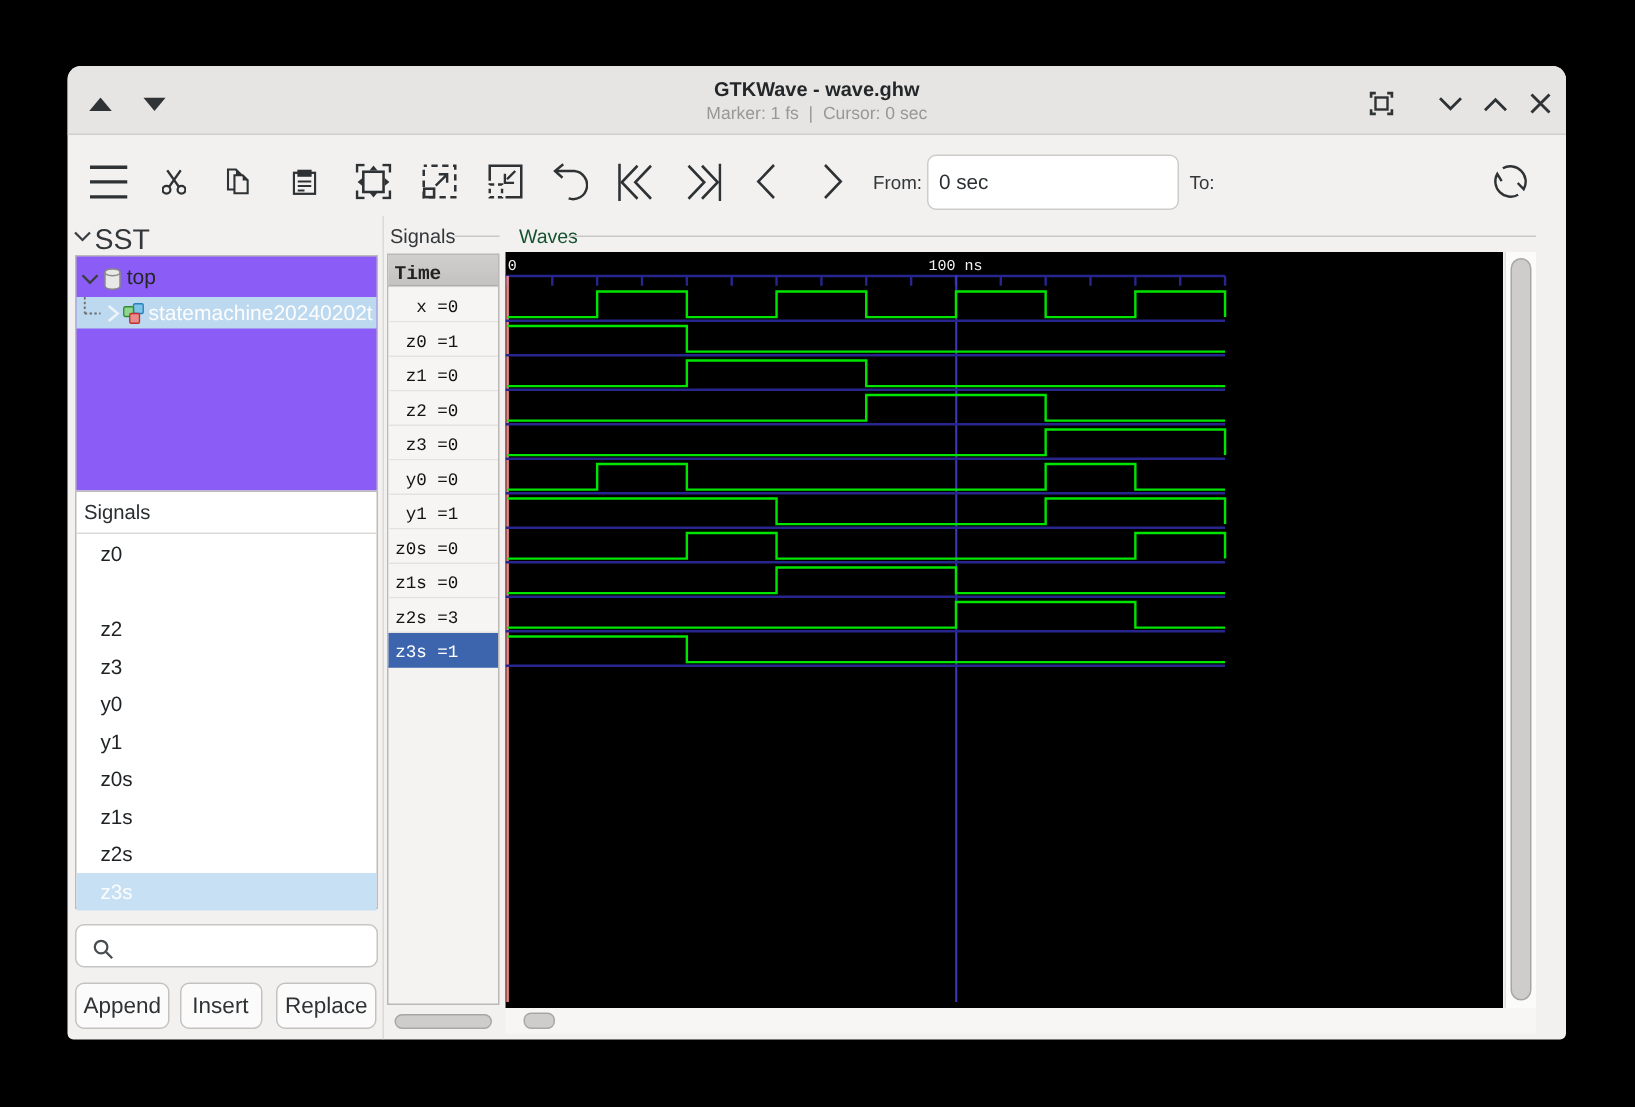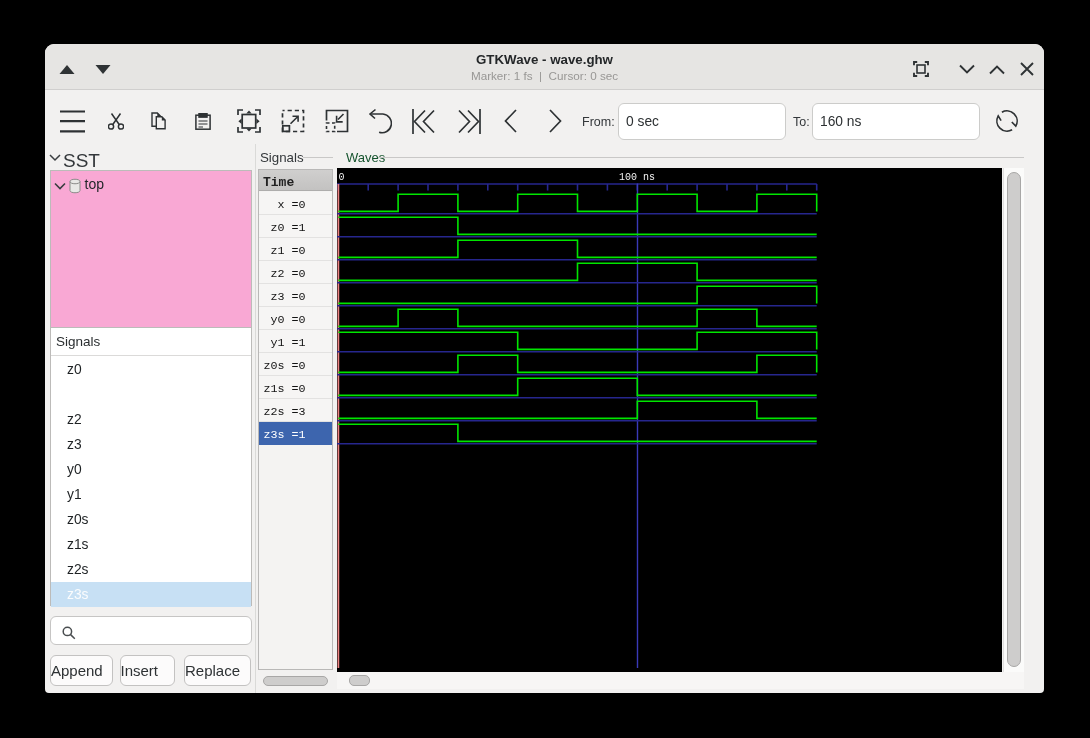--- a/index.html
+++ b/index.html
@@ -4,31 +4,31 @@
 *{margin:0;padding:0;box-sizing:border-box}
 html,body{width:1090px;height:738px;background:#000;font-family:"Liberation Sans",sans-serif;overflow:hidden}
 #win{position:absolute;left:45px;top:44px;width:999px;height:649px;background:#f2f1f0;border-radius:9px 9px 4px 4px;overflow:hidden}
 #titlebar{position:absolute;left:0;top:0;width:999px;height:46px;background:#e6e5e3;border-bottom:1px solid #d0cfce}
 #title{position:absolute;left:0;top:8px;width:999px;text-align:center;font-size:13.3px;font-weight:bold;color:#242729}
 #subtitle{position:absolute;left:0;top:25px;width:999px;text-align:center;font-size:11.7px;color:#989795}
 .ic{position:absolute}
 .lbl{position:absolute;font-size:12.5px;color:#33373a}
 .inp{position:absolute;top:59px;width:168px;height:37px;background:#fff;border:1px solid #ccccca;border-radius:6px;font-size:13.8px;color:#2c3032;line-height:35px;padding-left:7px}
 #sstlabel{position:absolute;left:18px;top:106px;font-size:19px;color:#33373a}
-#treebox{position:absolute;left:5px;top:126px;width:202px;height:173px;background:#f9a8d4;border:1px solid #bcbbb9}
+#treebox{position:absolute;left:5px;top:126px;width:202px;height:173px;background:#8b5cf6;border:1px solid #bcbbb9}
 #toprow{position:absolute;left:0;top:2px;width:200px;height:24px}
 #toptxt{position:absolute;left:33.5px;top:3px;font-size:14px;color:#23272a}
 #selrow{position:absolute;left:0;top:27px;width:200px;height:21px;background:#bdd9f0}
 #seltxt{position:absolute;left:48px;top:2px;font-size:14px;color:#fdfdfd;white-space:nowrap;overflow:hidden;width:152px}
 #sigbox{position:absolute;left:5px;top:283px;width:202px;height:279px;background:#fff;border:1px solid #bcbbb9}
 #sighdr{position:absolute;left:0;top:0;width:200px;height:28px;border-bottom:1px solid #dbdad9;font-size:13.5px;color:#2a2e30;padding:6px 0 0 5px}
 .lrow{position:absolute;left:0;width:200px;height:25px;font-size:13.8px;color:#1e2224;padding:5px 0 0 16px}
 .lsel{background:#c7e0f4;color:#fbfcfd}
 #search{position:absolute;left:5px;top:572px;width:202px;height:29px;background:#fff;border:1px solid #c6c5c4;border-radius:6px}
-.btn{position:absolute;top:611px;height:31px;background:#fcfbfb;border:1px solid #c3c2c1;border-radius:6px;font-size:15px;color:#2e3234;text-align:left;line-height:29px}
+.btn{position:absolute;top:611px;height:31px;background:#fcfbfb;border:1px solid #c3c2c1;border-radius:6px;font-size:15px;color:#2e3234;text-align:center;line-height:29px}
 #divider{position:absolute;left:210px;top:100px;width:1px;height:549px;background:#dadad8}
 #midlabel{position:absolute;left:215px;top:106px;font-size:13.3px;color:#33373a}
 .frameline{position:absolute;height:1px;background:#c9c8c7}
 #midbox{position:absolute;left:213px;top:125px;width:75px;height:501px;background:#f4f3f2;border:1px solid #b9b8b7;font-family:"Liberation Mono",monospace}
 #midhdr{position:absolute;left:0;top:0;width:73px;height:21px;background:linear-gradient(#d0cfce,#c3c2c1);border-bottom:1px solid #aeadac;font-size:13px;font-weight:bold;color:#222;padding:5px 0 0 4px}
 .mrow{position:absolute;left:0;width:73px;height:23px;background:#f6f5f4;border-bottom:1px solid #e3e2e1;font-size:11.7px;color:#141414;white-space:pre;padding:6.5px 0 0 4.5px}
 .sel{background:#3d65ae;border-bottom:1px solid #3d65ae;color:#fff}
 #waveslabel{position:absolute;left:301px;top:106px;font-size:13px;color:#14532d}
 #waveblack{position:absolute;left:292px;top:124px;width:665px;height:504px;background:#000}
 #wavesvg{position:absolute;left:0;top:0}
@@ -153,37 +153,55 @@
     </svg>
     <svg class="ic" style="left:948.5px;top:63.5px" width="26" height="26" viewBox="0 0 26 26">
       <g stroke="#2e3234" stroke-width="1.6" fill="none">
 <path d="M7.9 4.2 A10.2 10.2 0 0 1 21.8 18.1 L17.8 14"></path>
 <path d="M18.1 21.8 A10.2 10.2 0 0 1 4.2 7.9 L7.1 12.7"></path>
 </g>
     </svg>
   <div class="lbl" style="left:537px;top:71px">From:</div>
   <div class="inp" style="left:573px">0 sec</div>
   <div class="lbl" style="left:748px;top:71px">To:</div>
-  <div class="inp" style="left:767px">160 ns</div>
   <svg class="ic" style="left:4px;top:109px" width="12" height="9" viewBox="0 0 12 9">
       <path d="M1 2 L6 7 L11 2" stroke="#3a3e40" stroke-width="1.5" fill="none"></path>
     </svg>
   <div id="sstlabel">SST</div>
   <div id="treebox">
     <div id="toprow">
 <svg class="ic" style="left:2.5px;top:9px" width="12" height="8" viewBox="0 0 12 8">
           <path d="M1 1.5 L6 6.5 L11 1.5" stroke="#3a3e40" stroke-width="1.6" fill="none"></path>
         </svg>
 <svg class="ic" style="left:17.5px;top:4.5px" width="12" height="16" viewBox="0 0 12 16">
           <g stroke="#8a8a88" fill="#e8e8e6" stroke-width="1">
             <path d="M1 3.5 C1 0.5 11 0.5 11 3.5 V12.5 C11 15.5 1 15.5 1 12.5 Z"></path>
             <path d="M1 3.5 C1 6.5 11 6.5 11 3.5" fill="none"></path>
           </g>
         </svg>
 <div id="toptxt">top</div>
+      </div>
+    <div id="selrow">
+<svg class="ic" style="left:3px;top:0px" width="18" height="16" viewBox="0 0 18 16">
+          <g stroke="#6c6c6a" stroke-width="1.2" stroke-dasharray="1.6 1.6">
+            <line x1="2.5" y1="0" x2="2.5" y2="11"></line>
+            <line x1="2.5" y1="11" x2="13" y2="11"></line>
+          </g>
+        </svg>
+<svg class="ic" style="left:19.5px;top:5px" width="9" height="12" viewBox="0 0 9 12">
+          <path d="M1.5 1 L7.5 6 L1.5 11" stroke="#eef4fa" stroke-width="1.7" fill="none"></path>
+        </svg>
+<svg class="ic" style="left:30px;top:2.5px" width="16" height="16" viewBox="0 0 16 16">
+<g stroke-width="0.9">
+            <rect x="8" y="1.5" width="6.5" height="6.5" rx="1" fill="#7ec3e8" stroke="#2a7fb8"></rect>
+            <rect x="1.5" y="3.5" width="6.5" height="6.5" rx="1" fill="#8fd48f" stroke="#2f8f2f"></rect>
+            <rect x="5.5" y="8" width="6.5" height="6.5" rx="1" fill="#e88b8b" stroke="#c03030"></rect>
+          </g>
+        </svg>
+<div id="seltxt">statemachine20240202t</div>
       </div>
   </div>
   <div id="sigbox">
     <div id="sighdr">Signals</div>
     <div class="lrow" style="top:29px">z0</div>
       <div class="lrow" style="top:79px">z2</div>
       <div class="lrow" style="top:104px">z3</div>
       <div class="lrow" style="top:129px">y0</div>
       <div class="lrow" style="top:154px">y1</div>
       <div class="lrow" style="top:179px">z0s</div>

